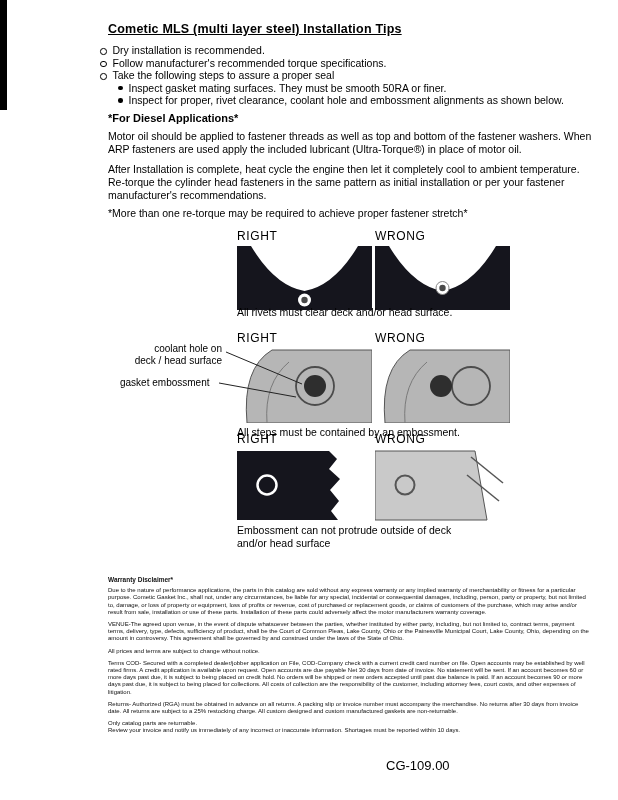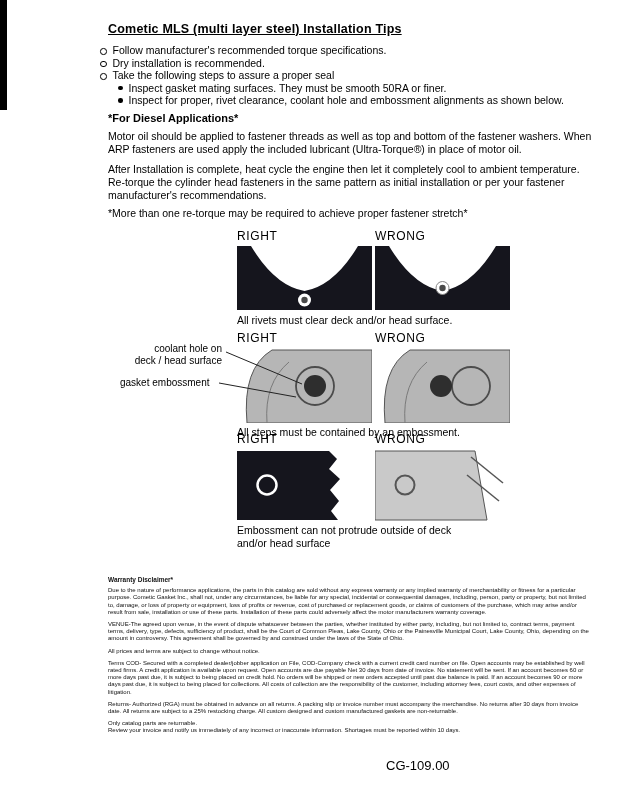--- a/index.html
+++ b/index.html
@@ -25,21 +25,21 @@
   .panel{width:135px;}
   .lx{left:237px;}
   .rx{left:375px;}
   .hdr1{top:229px;}
   .hdr2{top:331px;}
   .hdr3{top:432px;}
   .pan1{top:246px;height:64px;}
   .pan2{top:348px;height:75px;}
   .pan3{top:449px;height:73px;}
   .caption{left:237px;font-size:10.5px;line-height:12.5px;}
-  .cap1{top:314px;text-align:center;}
+  .cap1{top:306px;text-align:center;}
   .cap2{top:426px;}
   .cap3{top:524px;width:245px;}
   .pointer-label{font-size:10px;line-height:11.5px;}
   .plabel1{left:108px;top:343px;width:114px;text-align:right;}
   .plabel2{left:120px;top:377px;}
   .overlay{left:0;top:0;width:618px;height:800px;pointer-events:none;}
   .disclaimer{left:108px;top:576px;width:484px;font-size:6px;line-height:7.2px;color:#111;}
   .disclaimer .dhead{font-size:6.5px;font-weight:bold;margin-bottom:4px;}
   .disclaimer p{margin:0 0 5px 0;}
   .disclaimer p.tight{margin-bottom:0;}
@@ -51,25 +51,25 @@
 
 <div class="page">
 
   <div class="abs edge-mark"></div>
 
   <div class="abs title">Cometic MLS (multi layer steel) Installation Tips</div>
 
   <div class="abs tips">
     <div class="tip-row">
       <span class="dot open"></span>
-      <span>Follow manufacturer's recommended torque specifications.</span>
+      <span>Dry installation is recommended.</span>
     </div>
     <div class="tip-row">
       <span class="dot open"></span>
-      <span>Dry installation is recommended.</span>
+      <span>Follow manufacturer's recommended torque specifications.</span>
     </div>
     <div class="tip-row">
       <span class="dot open"></span>
       <span>Take the following steps to assure a proper seal</span>
     </div>
     <div class="tip-row sub">
       <span class="dot filled"></span>
       <span>Inspect gasket mating surfaces.  They must be smooth 50RA or finer.</span>
     </div>
     <div class="tip-row sub">

